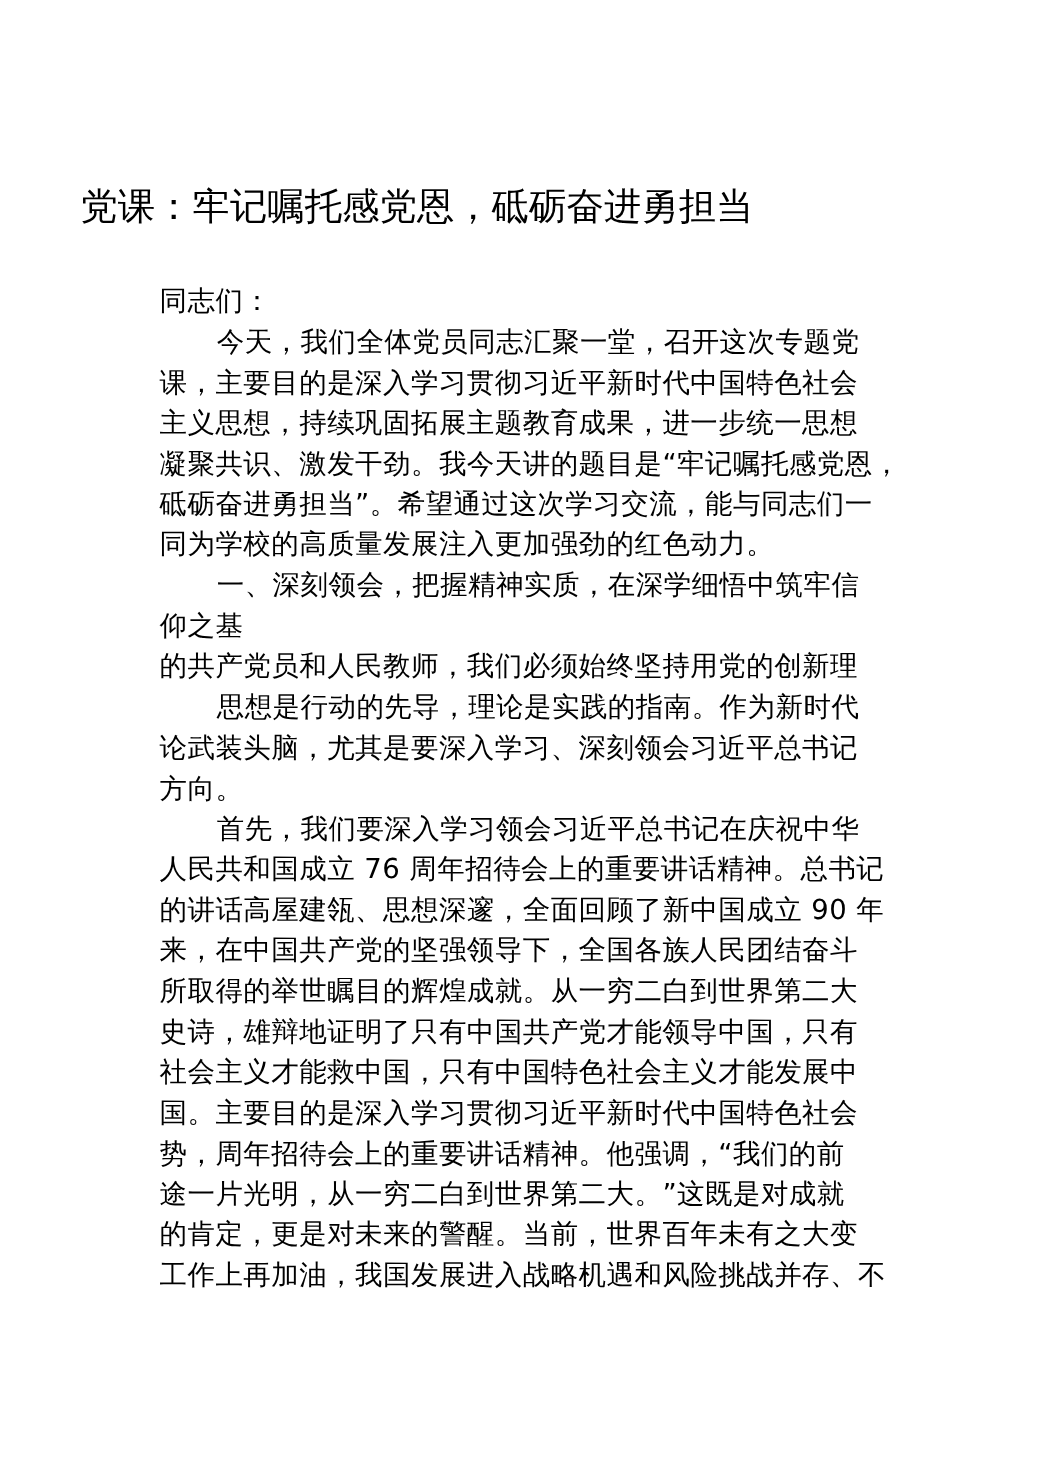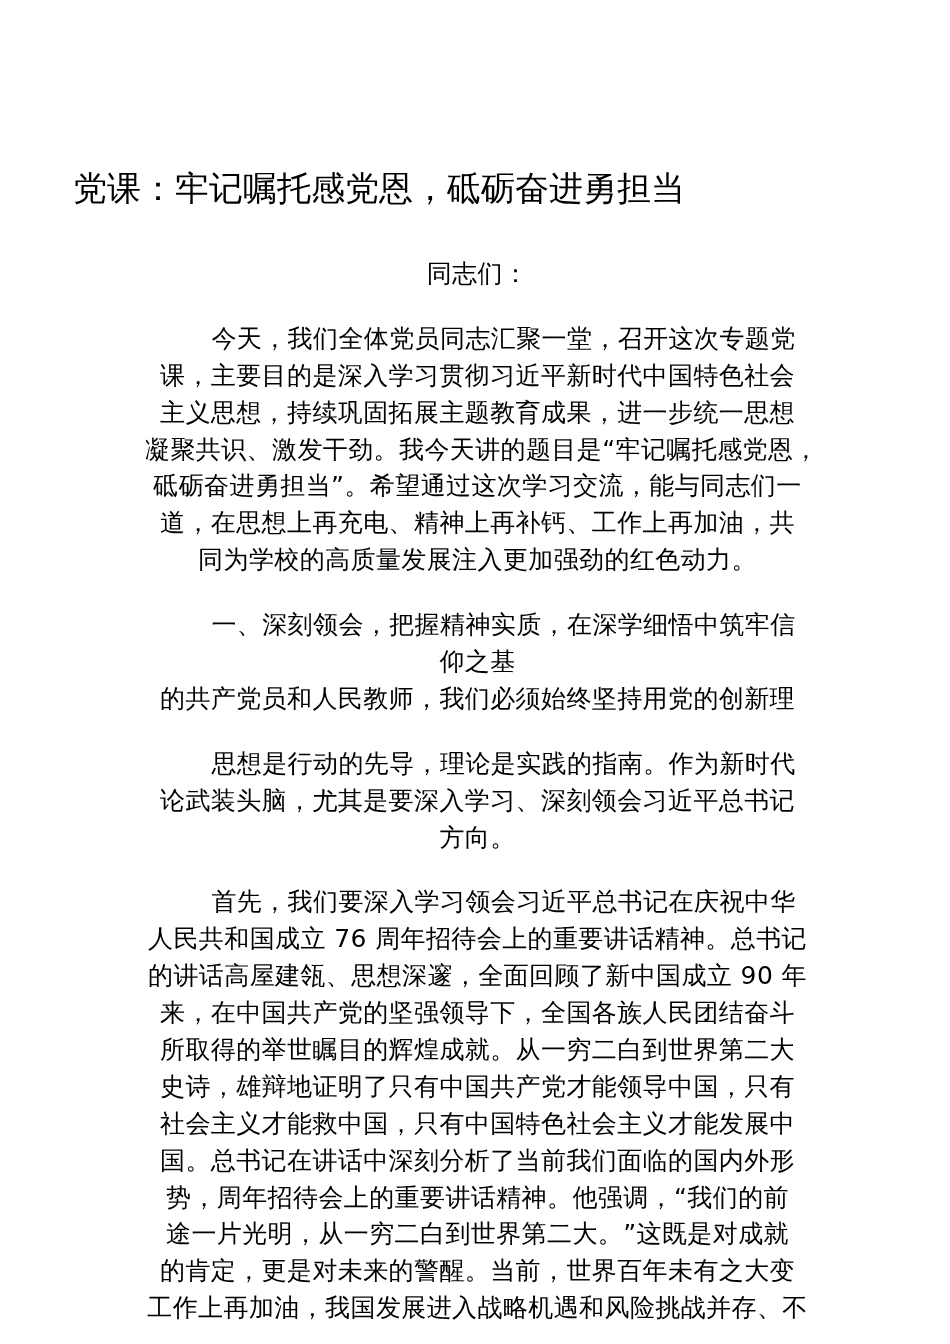--- a/index.html
+++ b/index.html
@@ -1,50 +1,49 @@
 <!DOCTYPE html>
 <html><head>
 <meta charset="utf-8">
 <style>
   html, body { margin: 0; padding: 0; background: #ffffff; }
   body { width: 950px; height: 1344px; position: relative; overflow: hidden;
          font-family: "DejaVu Sans", "Liberation Sans", sans-serif; color: #000; }
   .page { position: absolute; left: 0; top: 0; width: 950px; height: 1344px; background: #fff; }
   .title { position: absolute; top: 166px; left: 0; width: 758px; text-align: center;
            font-size: 34px; line-height: 44px; letter-spacing: 0px; }
-  .body { position: absolute; left: 145px; top: 256px; width: 665px; text-align: center; }
+  .body { position: absolute; left: 145px; top: 256px; width: 665px; }
   .line { font-size: 25px; line-height: 36.9px; height: 36.9px; white-space: nowrap; letter-spacing: 0.4px; }
-  .indent { padding-left: 52px; margin-top: 28px; }
+  .indent { padding-left: 52px; }
 </style>
 </head>
 <body>
 
 <div class="page">
   <div class="title">党课：牢记嘱托感党恩，砥砺奋进勇担当</div>
   <div class="body" id="body">
       <div class="line">同志们：</div>
       <div class="line indent">今天，我们全体党员同志汇聚一堂，召开这次专题党</div>
       <div class="line">课，主要目的是深入学习贯彻习近平新时代中国特色社会</div>
       <div class="line">主义思想，持续巩固拓展主题教育成果，进一步统一思想</div>
       <div class="line">凝聚共识、激发干劲。我今天讲的题目是“牢记嘱托感党恩，</div>
       <div class="line">砥砺奋进勇担当”。希望通过这次学习交流，能与同志们一</div>
-      <div class="line">道，在思想上再充电、精神上再补钙、工作上再加油，共</div>
       <div class="line">同为学校的高质量发展注入更加强劲的红色动力。</div>
       <div class="line indent">一、深刻领会，把握精神实质，在深学细悟中筑牢信</div>
       <div class="line">仰之基</div>
       <div class="line">的共产党员和人民教师，我们必须始终坚持用党的创新理</div>
       <div class="line indent">思想是行动的先导，理论是实践的指南。作为新时代</div>
       <div class="line">论武装头脑，尤其是要深入学习、深刻领会习近平总书记</div>
       <div class="line">方向。</div>
       <div class="line indent">首先，我们要深入学习领会习近平总书记在庆祝中华</div>
       <div class="line">人民共和国成立 76 周年招待会上的重要讲话精神。总书记</div>
       <div class="line">的讲话高屋建瓴、思想深邃，全面回顾了新中国成立 90 年</div>
       <div class="line">来，在中国共产党的坚强领导下，全国各族人民团结奋斗</div>
       <div class="line">所取得的举世瞩目的辉煌成就。从一穷二白到世界第二大</div>
       <div class="line">史诗，雄辩地证明了只有中国共产党才能领导中国，只有</div>
       <div class="line">社会主义才能救中国，只有中国特色社会主义才能发展中</div>
-      <div class="line">国。总书记在讲话中深刻分析了当前我们面临的国内外形</div>
+      <div class="line">国。主要目的是深入学习贯彻习近平新时代中国特色社会</div>
       <div class="line">势，周年招待会上的重要讲话精神。他强调，“我们的前</div>
       <div class="line">途一片光明，从一穷二白到世界第二大。”这既是对成就</div>
       <div class="line">的肯定，更是对未来的警醒。当前，世界百年未有之大变</div>
       <div class="line">工作上再加油，我国发展进入战略机遇和风险挑战并存、不</div>
     </div>
 </div>
 
 </body></html>

